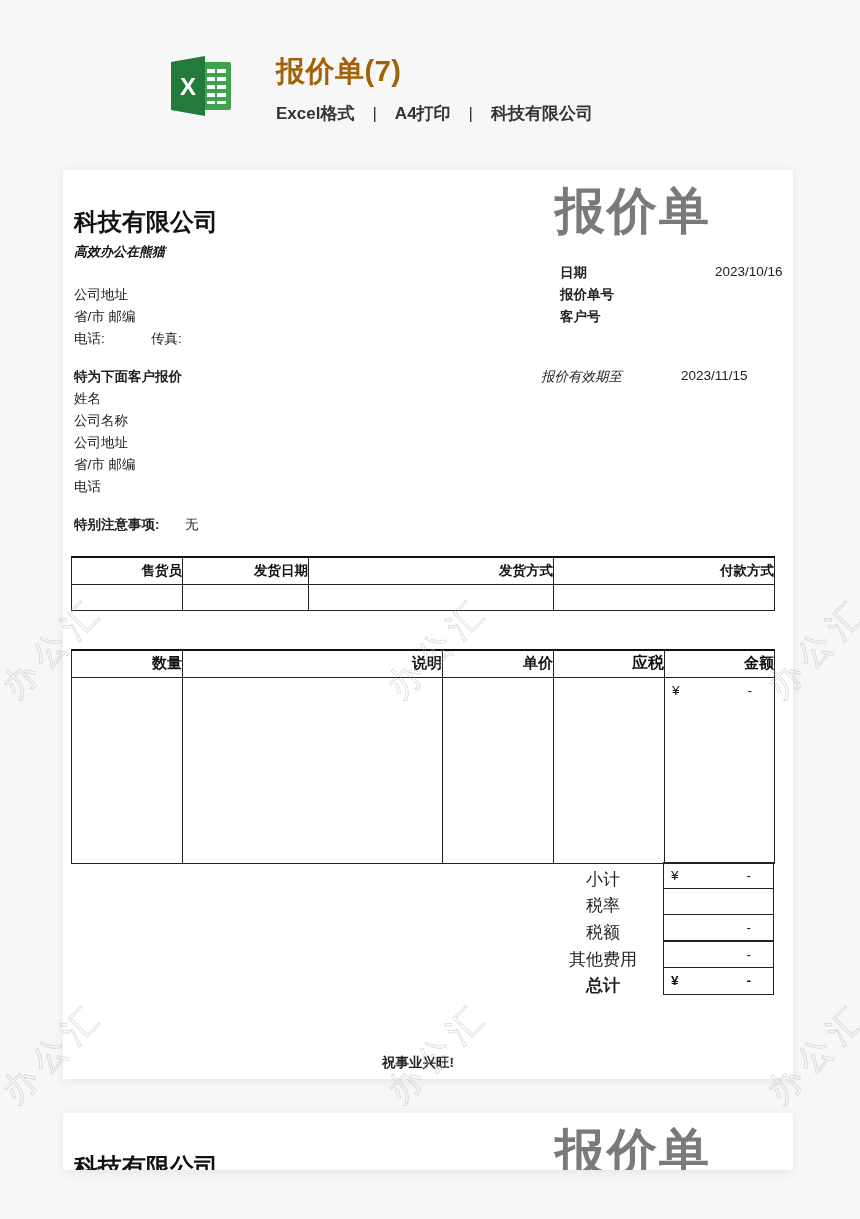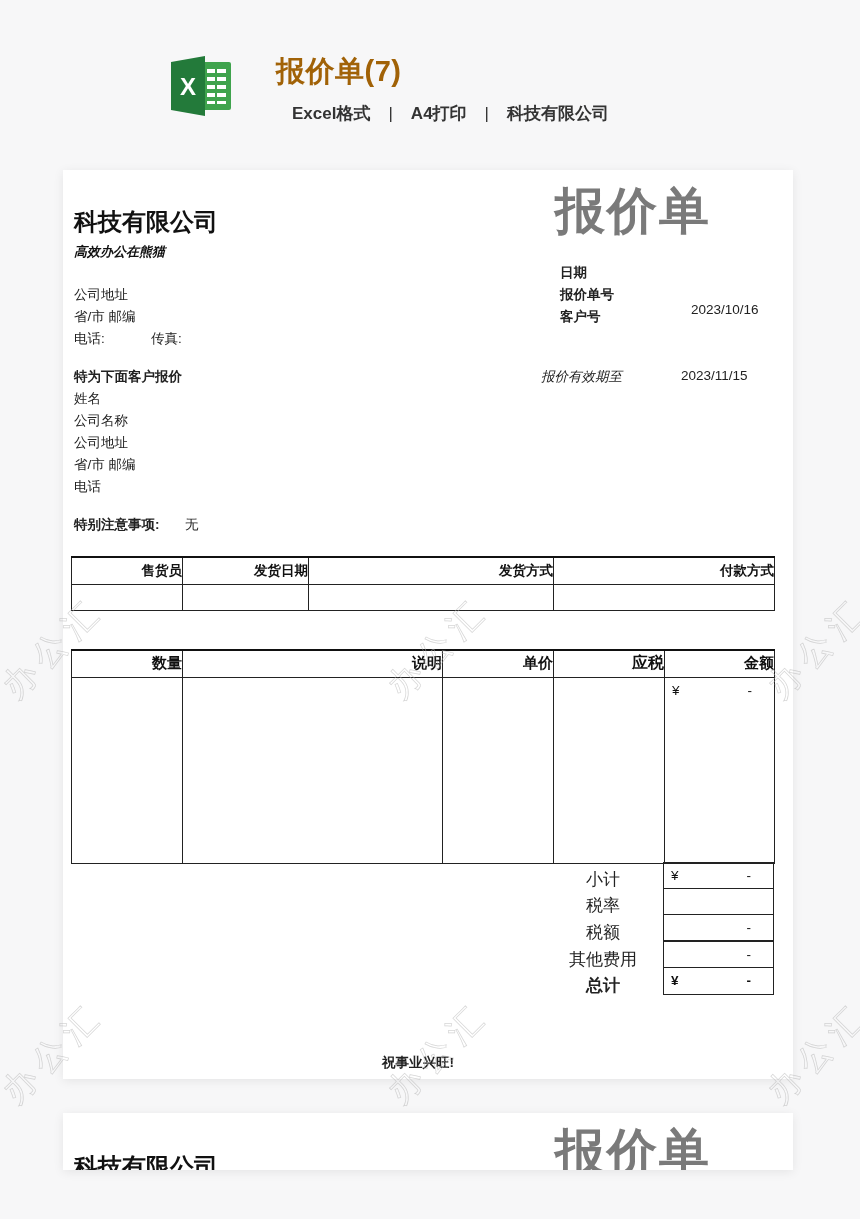--- a/index.html
+++ b/index.html
@@ -7,21 +7,21 @@
   body {
     background: #f7f7f8;
     font-family: "Liberation Sans", "DejaVu Sans", sans-serif;
     color: #111;
     position: relative;
   }
   
   .hdr { position: absolute; left: 0; top: 0; width: 860px; height: 160px; }
   .xl-icon { position: absolute; left: 171px; top: 56px; width: 62px; height: 60px; }
   .hdr-title { position: absolute; left: 276px; top: 52px; font-size: 29px; font-weight: bold; color: #a16207; letter-spacing: 0.5px; }
-  .hdr-sub { position: absolute; left: 276px; top: 102px; font-size: 17px; font-weight: bold; color: #333; display: flex; align-items: center; margin-left: 16px; }
+  .hdr-sub { position: absolute; left: 276px; top: 102px; font-size: 17px; font-weight: bold; color: #333; display: flex; align-items: center; }
   .hdr-sub .sep { margin: 0 18px; font-weight: normal; color: #333; }
 
   
   .page {
     position: absolute; left: 63px; top: 170px; width: 730px; height: 909px;
     background: #fff; box-shadow: 0 2px 10px rgba(0,0,0,0.08);
   }
   .page2 {
     position: absolute; left: 63px; top: 1113px; width: 730px; height: 57px;
     background: #fff; box-shadow: 0 2px 10px rgba(0,0,0,0.08); overflow: hidden;
@@ -88,21 +88,21 @@
   <div class="abs company" style="left:11px;top:36px;">科技有限公司</div>
   <div class="abs slogan" style="left:11px;top:73px;">高效办公在熊猫</div>
   <div class="abs big-title" style="left:492px;top:8px;">报价单</div>
 
   <div class="abs t14" style="left:11px;top:116px;">公司地址</div>
   <div class="abs t14" style="left:11px;top:138px;">省/市 邮编</div>
   <div class="abs t14" style="left:11px;top:160px;">电话:</div>
   <div class="abs t14" style="left:88px;top:160px;">传真:</div>
 
   <div class="abs t14 bold right" style="left:497px;top:94px;width:100px;">日期</div>
-  <div class="abs t14" style="left:628px;top:94px;margin-top:38px;">2023/10/16</div>
+  <div class="abs t14" style="left:652px;top:94px;">2023/10/16</div>
   <div class="abs t14 bold right" style="left:497px;top:116px;width:100px;">报价单号</div>
   <div class="abs t14" style="left:618px;top:116px;"></div>
   <div class="abs t14 bold right" style="left:497px;top:138px;width:100px;">客户号</div>
   <div class="abs t14" style="left:618px;top:138px;"></div>
 
   <div class="abs t14 bold" style="left:11px;top:198px;">特为下面客户报价</div>
   <div class="abs t14" style="left:11px;top:220px;">姓名</div>
   <div class="abs t14" style="left:11px;top:242px;">公司名称</div>
   <div class="abs t14" style="left:11px;top:264px;">公司地址</div>
   <div class="abs t14" style="left:11px;top:286px;">省/市 邮编</div>

